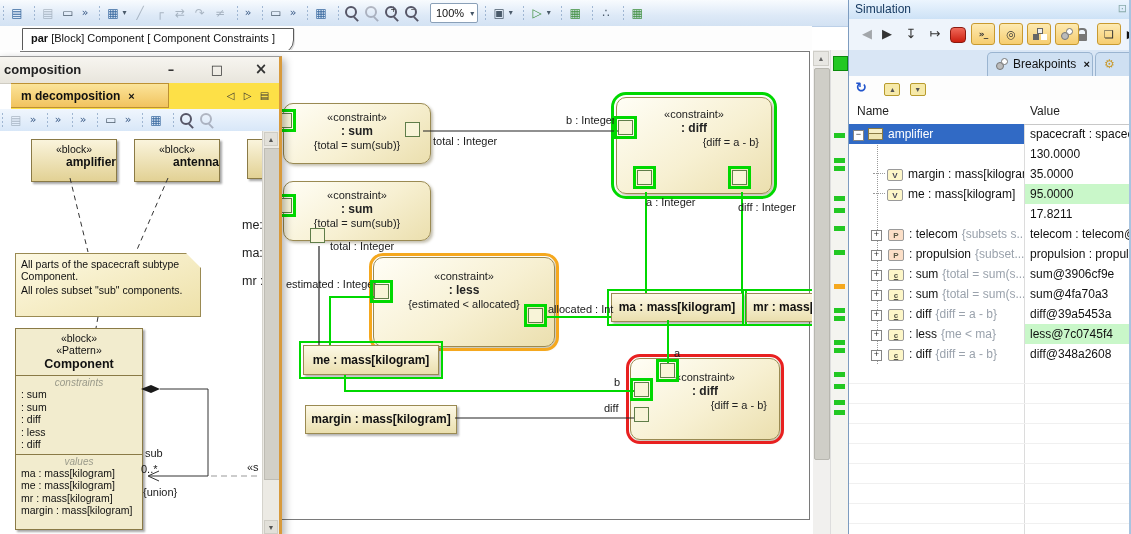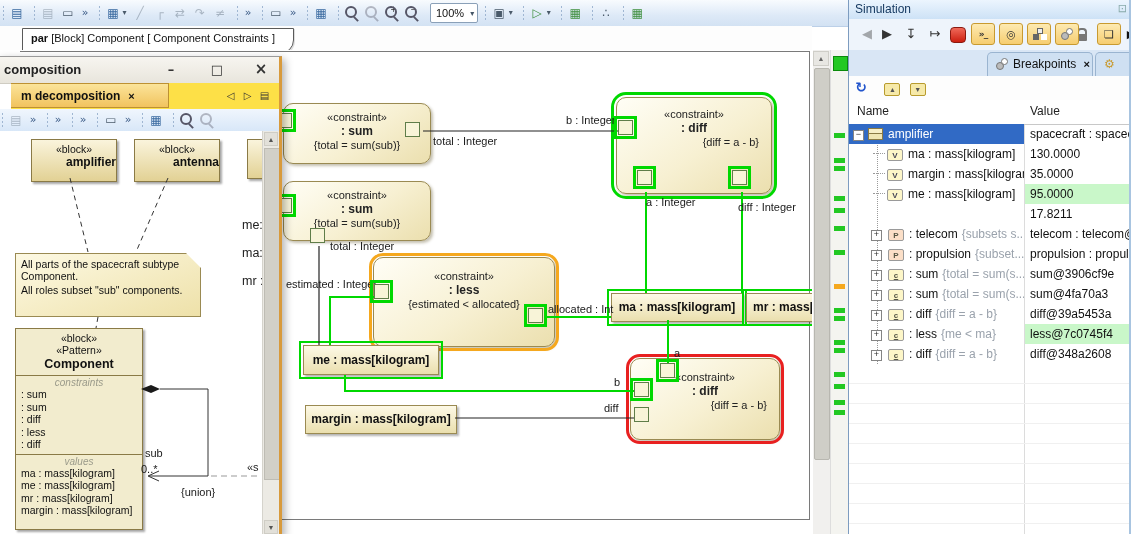--- a/index.html
+++ b/index.html
@@ -405,21 +405,21 @@
         <div id="fw-values">
             <div class="item">ma : mass[kilogram]</div>
             <div class="item">me : mass[kilogram]</div>
             <div class="item">mr : mass[kilogram]</div>
             <div class="item">margin : mass[kilogram]</div>
           </div>
       </div>
     </div>
     <div class="dlab" style="left:146px;top:316px;font-size:11px;">sub</div>
     <div class="dlab" style="left:142px;top:332px;font-size:11px;">0..*</div>
-    <div class="dlab" style="left:144px;top:355px;font-size:11px;padding-left:38px;">{union}</div>
+    <div class="dlab" style="left:144px;top:355px;font-size:11px;">{union}</div>
     <div class="dlab" style="left:248px;top:330px;font-size:11px;">«s</div>
     <div class="cutlab" style="left:243px;top:87px;">me:</div>
     <div class="cutlab" style="left:243px;top:115px;">ma:</div>
     <div class="cutlab" style="left:243px;top:143px;">mr :</div>
     <div id="fw-scroll">
       <div class="arr" style="top:1px;">▲</div>
       <div class="thumb"></div>
       <div class="arr" style="bottom:1px;">▼</div>
     </div>
   </div>
@@ -463,21 +463,20 @@
       <span class="c1">Name</span>
       <span class="c2">Value</span>
     </div>
     <div id="var-rows">
       <div id="tree-guide"></div>
     <div class="vrow">
           <div class="ncell sel"><span class="exp">−</span><span class="blkicon"></span><span>amplifier</span></div>
           <div class="vcell">spacecraft : spacecra</div>
         </div>
         <div class="vrow">
-          <div class="ncell"><span class="stub"></span><span class="licon licon-V">V</span><span>ma : mass[kilogram]</span></div>
           <div class="vcell">130.0000</div>
         </div>
         <div class="vrow">
           <div class="ncell"><span class="stub"></span><span class="licon licon-V">V</span><span>margin : mass[kilogram]</span></div>
           <div class="vcell">35.0000</div>
         </div>
         <div class="vrow">
           <div class="ncell"><span class="stub"></span><span class="licon licon-V">V</span><span>me : mass[kilogram]</span></div>
           <div class="vcell vgreen">95.0000</div>
         </div>

